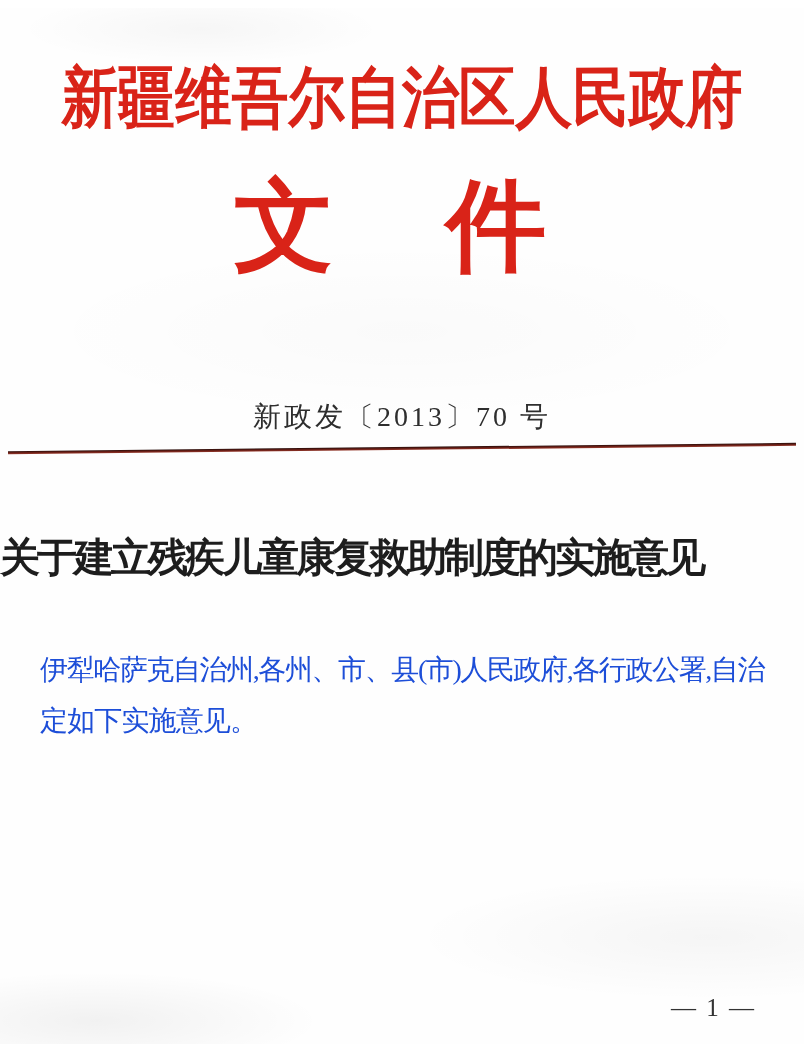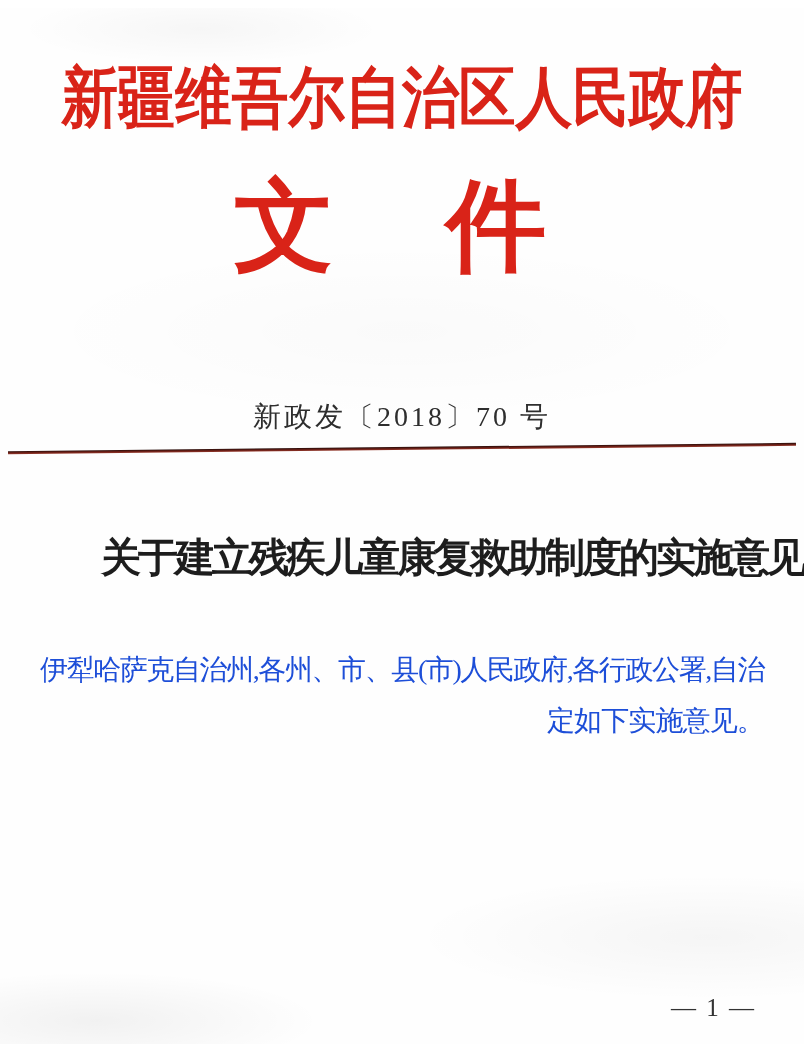--- a/index.html
+++ b/index.html
@@ -78,21 +78,21 @@
     background: linear-gradient(to bottom, #260c09 0%, #6b1f17 55%, #94372a 100%);
     transform: rotate(-0.6deg);
     transform-origin: 50% 50%;
   }
   .doc-title {
     position: absolute;
     top: 522px;
     left: 0;
     width: 100%;
     margin: 0;
-    text-align: right;
+    text-align: left;
     font-size: 40px;
     font-weight: 700;
     letter-spacing: -3px;
     color: #1d1d1d;
     white-space: nowrap;
   }
   .bodytext {
     position: absolute;
     top: 636px;
     left: 40px;
@@ -124,26 +124,26 @@
 
 <div class="page">
 
   <div class="org-name">新疆维吾尔自治区人民政府</div>
 
   <div class="doc-type">
     <span>文</span>
     <span>件</span>
   </div>
 
-  <div class="doc-number">新政发〔2018〕70 号</div>
+  <div class="doc-number">新政发〔2013〕70 号</div>
 
   <div class="separator"></div>
 
   <h1 class="doc-title">关于建立残疾儿童康复救助制度的实施意见</h1>
 
   <main class="bodytext">
     <div class="line fit" style="letter-spacing: -1.40827px;">伊犁哈萨克自治州,各州、市、县(市)人民政府,各行政公署,自治</div>
-    <div class="line tight" style="letter-spacing: -0.862069px; text-align: right;">定如下实施意见。</div>
+    <div class="line tight" style="letter-spacing: -0.862069px;">定如下实施意见。</div>
   </main>
 
   <div class="page-number">— 1 —</div>
 
 </div>
 
 </body></html>

